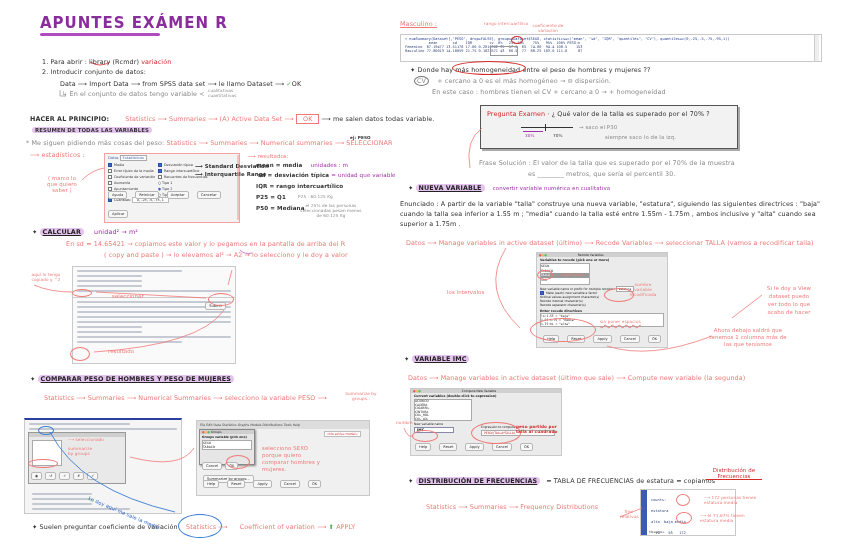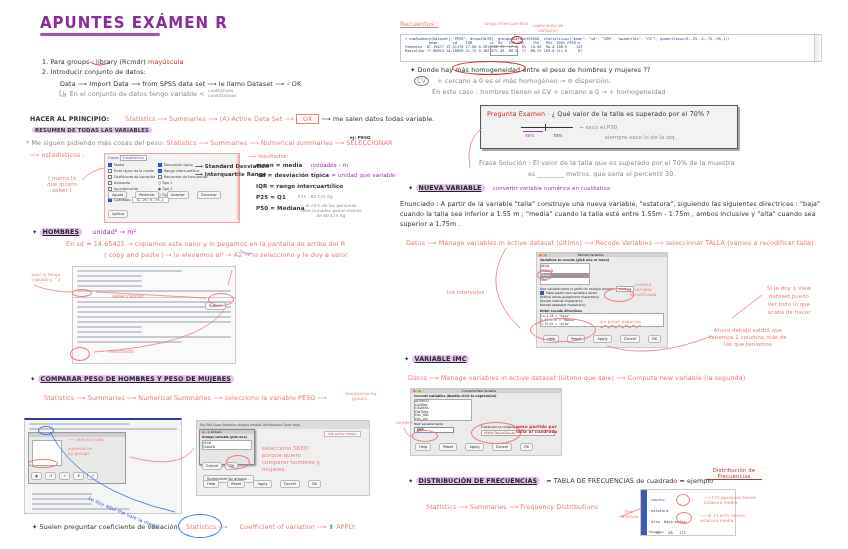--- a/index.html
+++ b/index.html
@@ -32,22 +32,22 @@
   .chk.on { background: #3a62c9; border-color: #2a4fa8; }
   svg.overlay { position: absolute; left: 0; top: 0; pointer-events: none; }
 </style>
 </head>
 <body>
 
 <div class="abs title" style="left:40px;top:14px;">APUNTES EXÁMEN R</div>
 <div class="title-underline" style="left:40px;top:33px;width:120px;"></div>
 
 <div class="abs hand" style="left:42px;top:58px;">
-  <span>1.</span> <span>Para groups : library (Rcmdr)</span>
-  <span class="red">mayúscula</span>
+  <span>1.</span> <span>Para abrir : library (Rcmdr)</span>
+  <span class="red">variación</span>
 </div>
 <div class="abs hand" style="left:42px;top:68px;">
   <span>2.</span> <span>Introducir conjunto de datos:</span>
 </div>
 <div class="abs hand" style="left:60px;top:80px;">
   <span>Data</span> ⟶ <span>Import Data</span> ⟶
   <span>from SPSS data set</span> ⟶ <span>le llamo Dataset</span> ⟶
   <span class="green">✓</span><span>OK</span>
 </div>
 <div class="abs hand gray" style="left:62px;top:90px;">
@@ -118,21 +118,21 @@
 <div class="abs hand pink small" style="left:248px;top:153px;">⟶ <span>resultados:</span></div>
 <div class="abs hand" style="left:256px;top:162px;font-weight:bold;font-size:5.6px;"><span>mean = media</span> <span class="purple" style="font-weight:normal;margin-left:6px;">unidades : m</span></div>
 <div class="abs hand" style="left:258px;top:172px;font-weight:bold;font-size:5.6px;"><span>sd = desviación típica</span> <span class="purple" style="font-weight:normal;">= unidad que variable</span></div>
 <div class="abs hand" style="left:256px;top:183px;font-weight:bold;font-size:5.6px;">IQR = rango intercuartílico</div>
 <div class="abs hand" style="left:256px;top:194px;font-weight:bold;font-size:5.6px;">P25 = Q1</div>
 <div class="abs hand" style="left:256px;top:205px;font-weight:bold;font-size:5.6px;">P50 = Mediana</div>
 <div class="abs hand gray tiny" style="left:298px;top:194px;">P25 : 60.125 Kg</div>
 <div class="abs hand gray tiny" style="left:300px;top:203px;width:62px;white-space:normal;line-height:5px;text-align:center;">el 25% de las personas seleccionadas pesan menos de 60.125 Kg</div>
 
 <div class="abs hand" style="left:32px;top:228px;">
-  ✦ <span class="hl-purple section">HOMBRES</span>
+  ✦ <span class="hl-purple section">CALCULAR</span>
   <span class="purple" style="margin-left:8px;">unidad² → m²</span>
 </div>
 <div class="abs hand pink" style="left:66px;top:240px;">En sd = 14.65421 → copiamos este valor y lo pegamos en la pantalla de arriba del R</div>
 <div class="abs hand pink" style="left:104px;top:251px;">( copy and paste ) → lo elevamos al² → A2 → lo selecciono y le doy a valor</div>
 <div class="abs hand pink tiny" style="left:30px;top:272px;width:32px;white-space:normal;text-align:center;line-height:5px;">aquí lo tengo copiado y ^2</div>
 
 <div class="screenshot" style="left:72px;top:266px;width:164px;height:98px;background:#fafafa;">
   <div class="line mid"></div>
     <div class="line short"></div>
     <div class="line short"></div>
@@ -216,21 +216,21 @@
 <div class="abs hand" style="left:90px;top:495px;color:#2a63d0;font-size:5px;transform:rotate(23deg);transform-origin:left top;">Le doy aquí me sale la media</div>
 
 <div class="abs hand" style="left:32px;top:523px;">
   ✦ <span>Suelen preguntar coeficiente de variación</span>
 </div>
 <div class="circle blue" style="left:178px;top:514px;width:44px;height:24px;"></div>
 <div class="abs hand pink" style="left:186px;top:523px;">
   <span>Statistics</span> ⟶ <span style="margin-left:10px;">Coefficient of variation</span> ⟶ <span class="green">⬆</span> <span>APPLY</span>
 </div>
 
-<div class="abs hand pink" style="left:400px;top:20px;text-decoration:underline;">Recuentos :</div>
+<div class="abs hand pink" style="left:400px;top:20px;text-decoration:underline;">Masculino :</div>
 <div class="abs hand pink tiny" style="left:484px;top:21px;">rango intercuartílico</div>
 <div class="abs hand pink tiny" style="left:530px;top:24px;width:36px;white-space:normal;text-align:center;line-height:4.5px;">coeficiente de variación</div>
 
 <div class="screenshot" style="left:400px;top:34px;width:422px;height:28px;background:#fff;">
   <div class="mono" style="padding:2px 4px 0;color:#223b8f;">&gt; numSummary(Dataset[,"PESO", drop=FALSE], groups=Dataset$SEXO, statistics=c("mean", "sd", "IQR", "quantiles", "CV"), quantiles=c(0,.25,.5,.75,.95,1))</div>
   <div class="mono" style="padding:0 4px;white-space:pre;">           mean       sd    IQR        cv  0%   25% 50%    75%   95%  100% PESO:n</div>
   <div class="mono" style="padding:0 4px;white-space:pre;">Femenino  67.19477 13.51176 17.00 0.2010962 39  57.0  65  74.00  94.4 108.5    153</div>
   <div class="mono" style="padding:0 4px;white-space:pre;">Masculino 77.80013 14.18059 21.75 0.1823571 43  66.5  77  88.25 103.0 111.0     87</div>
   <div style="position:absolute;right:2px;top:0;width:5px;height:26px;background:#eee;border-left:1px solid #ccc;"></div>
 </div>
@@ -340,21 +340,21 @@
     <span class="btn">OK</span>
   </div>
 </div>
 <div class="circle" style="left:412px;top:430px;width:26px;height:12px;"></div>
 <div class="circle" style="left:471px;top:422px;width:50px;height:22px;"></div>
 <div class="abs hand pink tiny" style="left:396px;top:420px;">nombre</div>
 <div class="abs hand red tiny" style="left:516px;top:424px;width:52px;white-space:normal;line-height:5px;font-weight:bold;">peso partido por talla al cuadrado</div>
 
 <div class="abs hand" style="left:408px;top:477px;">
   ✦ <span class="hl-purple section">DISTRIBUCIÓN DE FRECUENCIAS</span>
-  <span style="margin-left:4px;">= TABLA DE FRECUENCIAS de cuadrado = ejemplo</span>
+  <span style="margin-left:4px;">= TABLA DE FRECUENCIAS de estatura = copiamos</span>
 </div>
 <div class="abs hand red small" style="left:706px;top:467px;width:56px;white-space:normal;line-height:6px;text-align:center;border-bottom:1px solid #d42a2a;">Distribución de Frecuencias</div>
 <div class="abs hand pink" style="left:426px;top:503px;">
   <span>Statistics</span> ⟶ <span>Summaries</span> ⟶ <span>Frequency Distributions</span>
 </div>
 
 <div class="screenshot" style="left:640px;top:489px;width:96px;height:47px;background:#fff;">
   <div style="position:absolute;left:0;top:0;width:6px;height:47px;background:#3c5bb0;"></div>
   <div class="mono" style="position:absolute;left:10px;top:2px;line-height:3.6px;white-space:pre;">
     <div>counts:</div>

